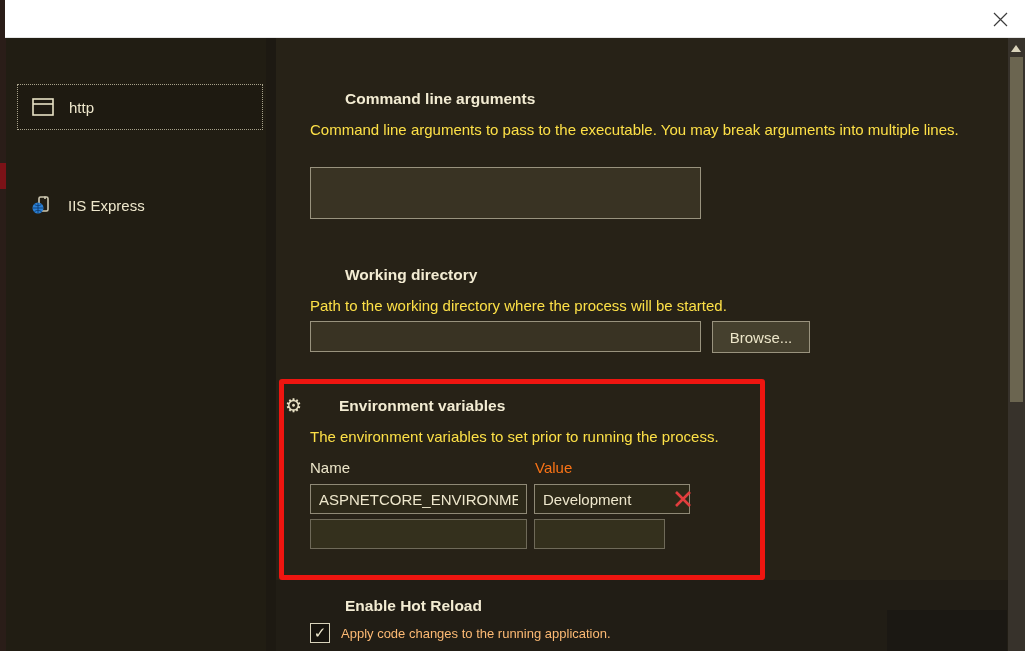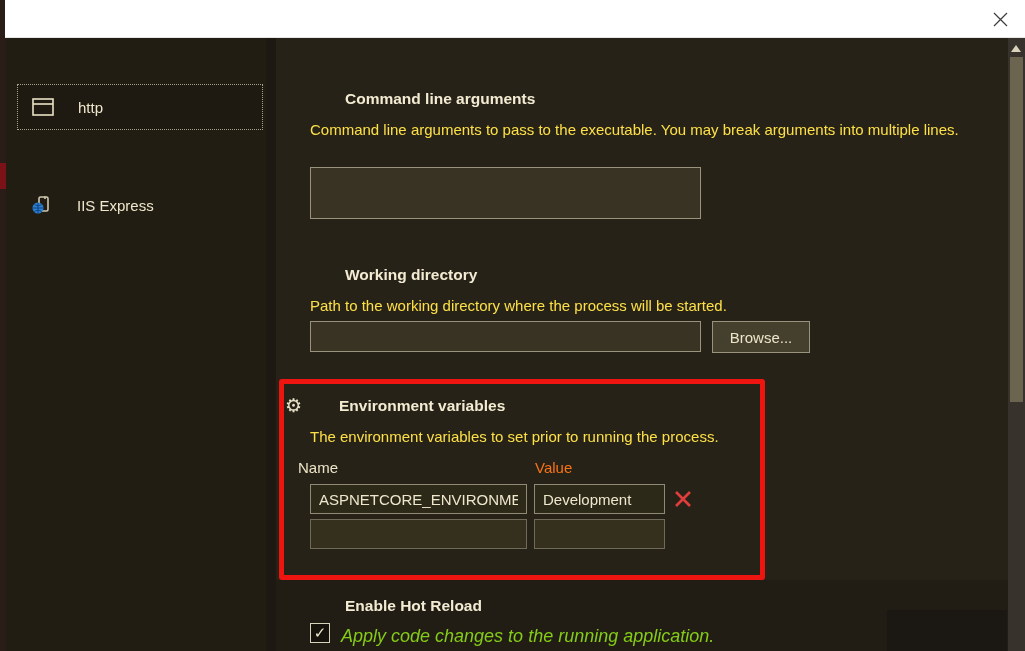--- a/index.html
+++ b/index.html
@@ -21,21 +21,21 @@
   #title-text { position:absolute; left:9px; top:0; line-height:38px; font-size:15px; color:#4c1d95;margin-top:43px; }
   #close-btn { position:absolute; right:8px; top:0; width:34px; height:38px; display:flex; align-items:center; justify-content:center; cursor:default; background:transparent; border:none; }
 
   
   #sidebar { left:6px; top:38px; width:260px; height:613px; background:#211d13; }
   #sidebar-gap { left:266px; top:38px; width:10px; height:613px; background:#1d1912; }
 
   #toolbar { position:absolute; left:14px; top:46px; display:flex; gap:11px; }
   .tool-btn { width:26px; height:26px; background:transparent; border:none; display:flex; align-items:center; justify-content:center; }
 
-  .profile-item { position:absolute; left:11px; width:246px; display:flex; align-items:center; padding-left:14px; gap:24px; font-size:15px; color:#eee7cc; }
+  .profile-item { position:absolute; left:11px; width:246px; display:flex; align-items:center; padding-left:14px; gap:15px; font-size:15px; color:#eee7cc; }
   #profile-http  { top:46px;  height:46px; background:#1e1a11; border:1px dotted #a8a28b; }
   #profile-https { top:93px;  height:48px; background:#15454e; border:2px solid #3095d2; }
   #profile-iis   { top:144px; height:46px; background:transparent; border:none; }
 
   
   #main { left:276px; top:38px; width:732px; height:613px; background:#272217; }
   #main-bottom-band { left:276px; top:580px; width:732px; height:71px; background:#211d15; }
   #corner-box { left:887px; top:610px; width:120px; height:41px; background:#1b1813; }
 
   .heading { position:absolute; font-size:15.5px; font-weight:bold; color:#f3ecd3;margin-left:35px; }
@@ -50,33 +50,33 @@
 
   #wd-heading { left:310px; top:266px; }
   #wd-desc { left:310px; top:292px; width:660px; }
   #wd-input { left:310px; top:321px; width:391px; height:31px; }
   #browse-btn { position:absolute; left:712px; top:321px; width:98px; height:32px; background:#45402e; border:1px solid #99937e; color:#ece5c9; font-size:15px; font-family:"Liberation Sans", sans-serif; }
 
   #env-red-rect { left:279px; top:379px; width:486px; height:201px; border:5px solid #ee1510; border-radius:3px; pointer-events:none; z-index:5; }
   #env-gear { left:285px; top:396px; font-size:19px; color:#e8e1c5; line-height:20px; }
   #env-heading { left:304px; top:397px;text-align:right; }
   #env-desc { left:310px; top:423px; width:600px; }
-  #env-name-label { position:absolute; left:298px; top:459px; font-size:15px; color:#ece5c9;text-align:center; }
+  #env-name-label { position:absolute; left:310px; top:459px; font-size:15px; color:#ece5c9;text-align:center; }
   #env-value-label { position:absolute; left:535px; top:459px; font-size:15px; color:#f97316; }
 
   .env-input { background:#2d2919; border:1px solid #8f8976; height:30px; }
   #env-name-1 { left:310px; top:484px; width:217px; }
-  #env-value-1 { left:534px; top:484px; width:131px; }
+  #env-value-1 { left:534px; top:484px; width:156px; }
   #env-name-2 { left:310px; top:519px; width:217px; background:#34301d; border-color:#6f6a59; }
   #env-value-2 { left:534px; top:519px; width:131px; background:#34301d; border-color:#6f6a59; }
   #env-delete-btn { position:absolute; left:671px; top:487px; width:24px; height:24px; background:transparent; border:none; display:flex; align-items:center; justify-content:center; }
 
   #hr-heading { left:310px; top:597px; }
   #hr-checkbox { position:absolute; left:310px; top:623px; width:20px; height:20px; background:#16130d; border:1px solid #d8d2ba; display:flex; align-items:center; justify-content:center; font-size:15px; color:#eee7cc; }
-  #hr-label { position:absolute; left:341px; top:626px; font-size:18px; color:#84cc16;font-style:italic; }
+  #hr-label { position:absolute; left:341px; top:626px; font-size:13px; color:#fdba74; }
 
   
   #scrollbar { left:1008px; top:38px; width:17px; height:613px; background:#37322b; }
   #scroll-up-arrow { position:absolute; left:3px; top:7px; width:0; height:0; border-left:5.5px solid transparent; border-right:5.5px solid transparent; border-bottom:7px solid #d9d3bb; }
   #scroll-thumb { position:absolute; left:2px; top:19px; width:13px; height:345px; background:#6b6550; }
 
   svg { display:block; }
 </style>
 </head>
 <body>

